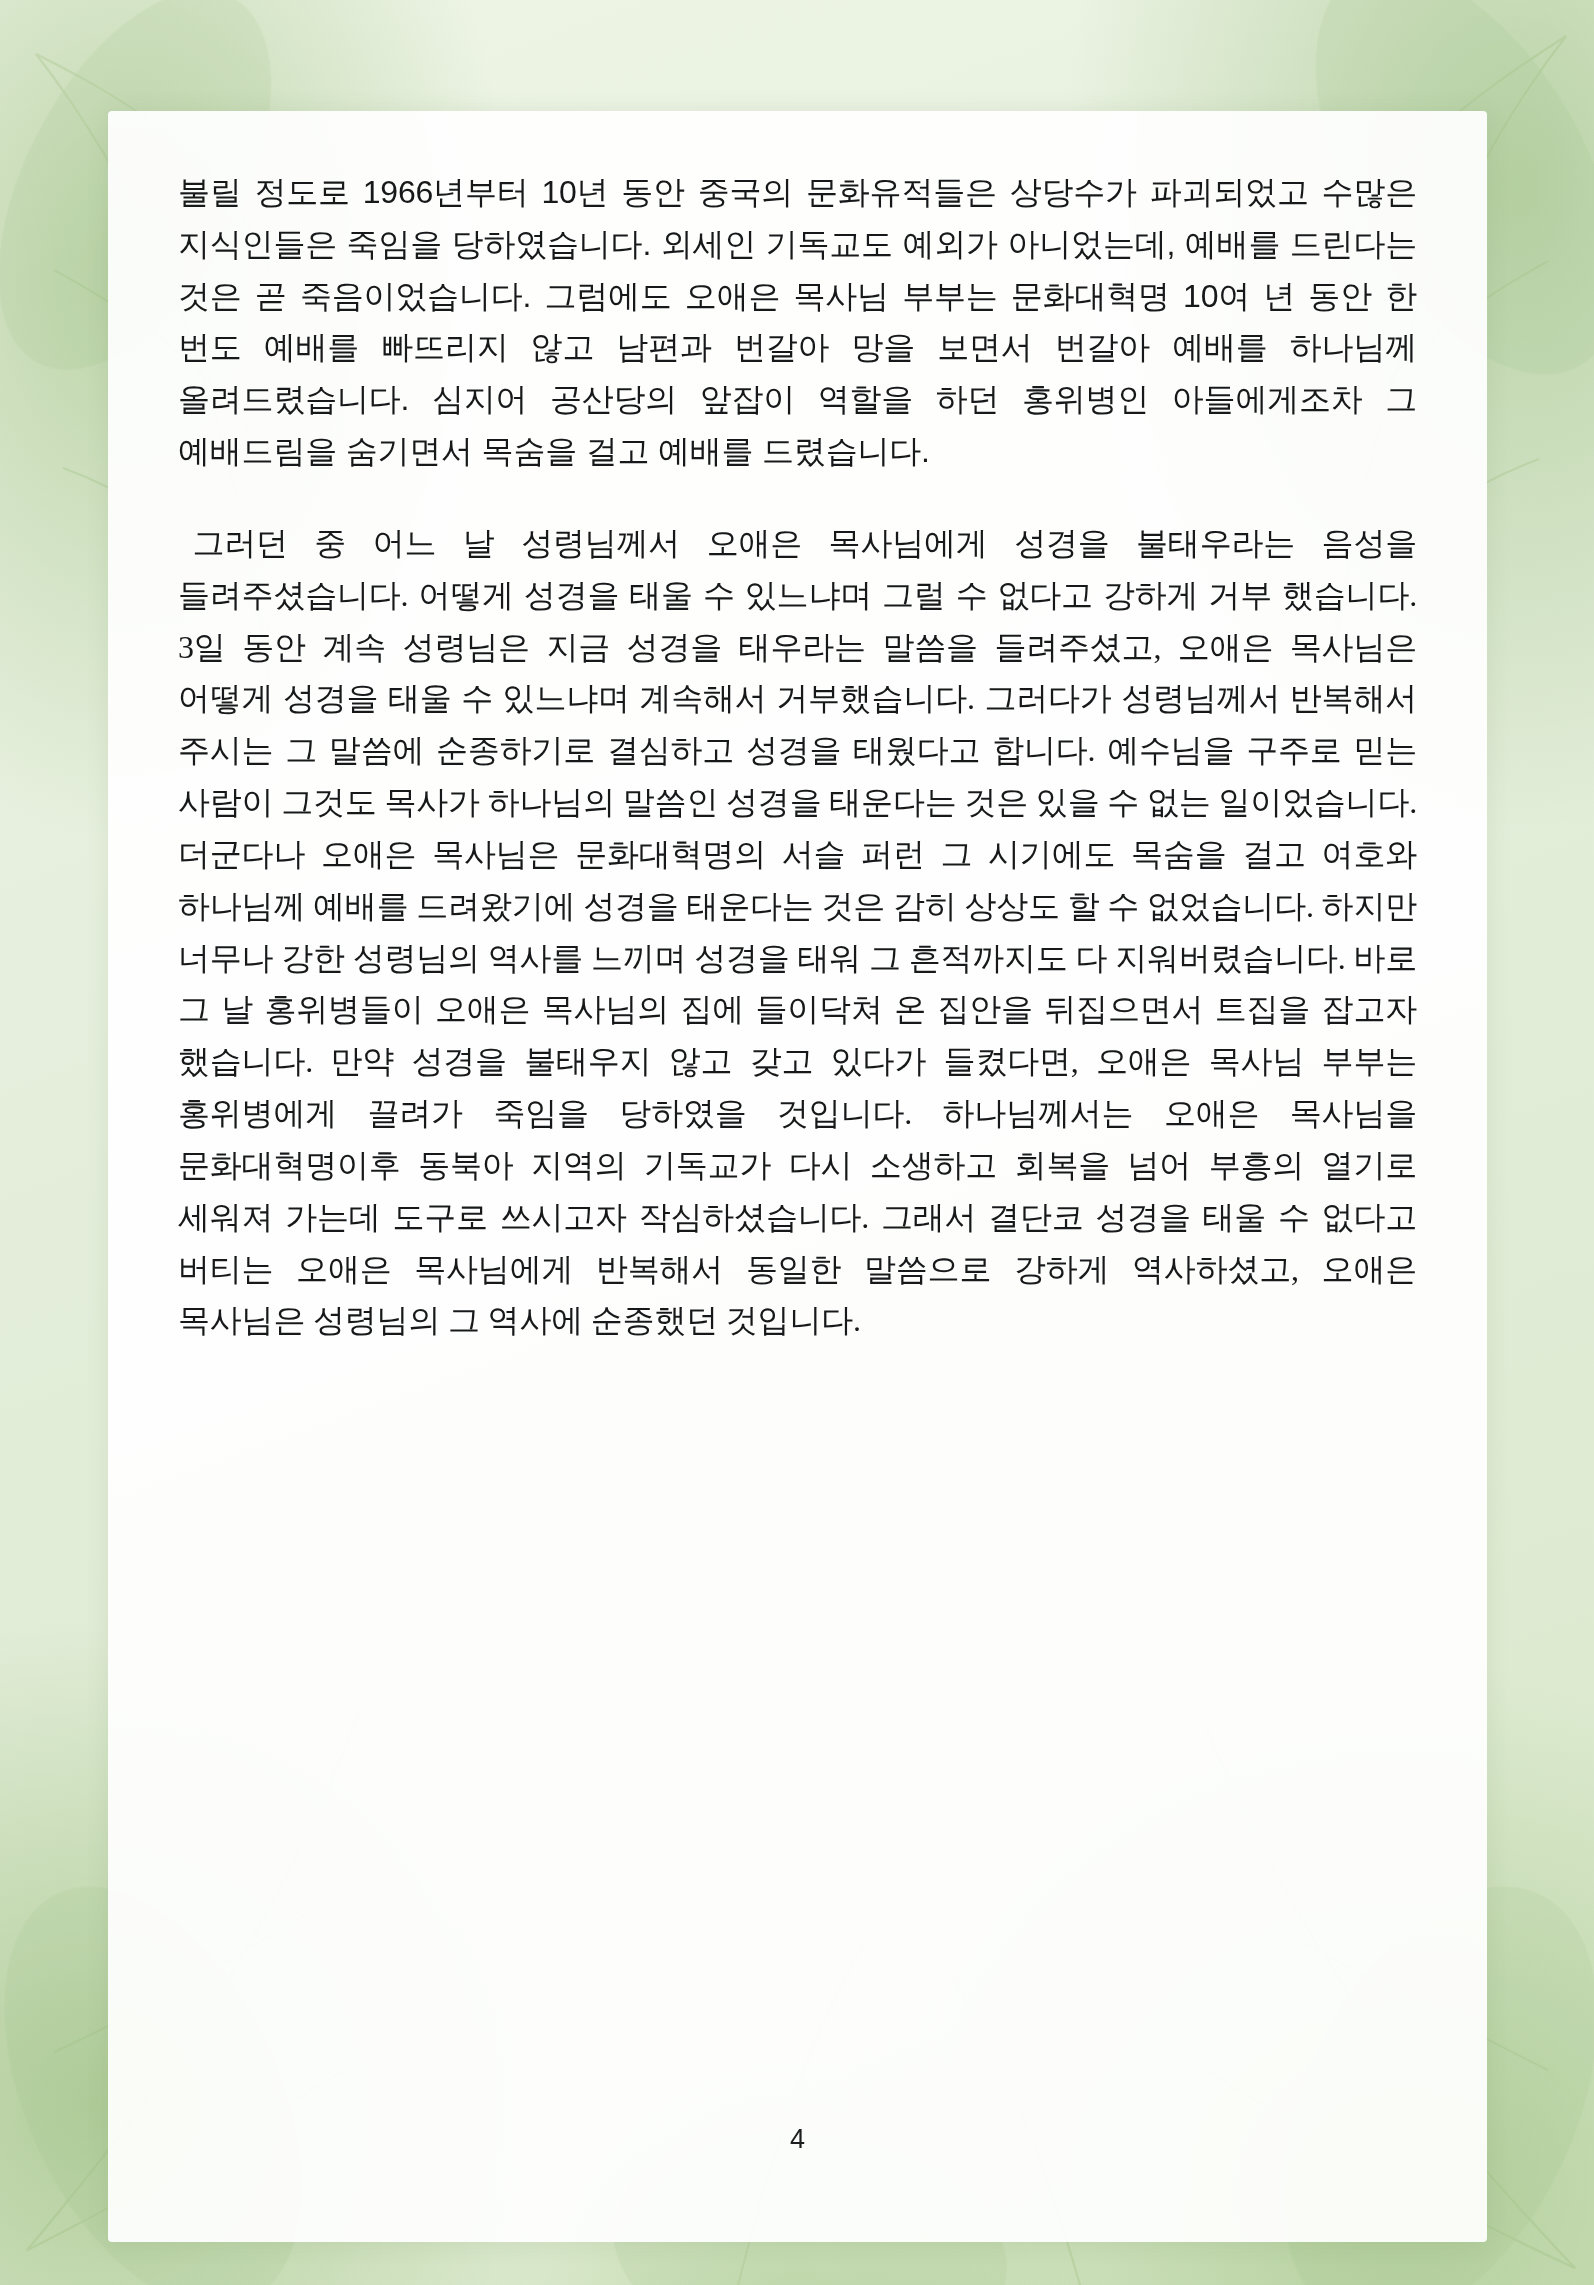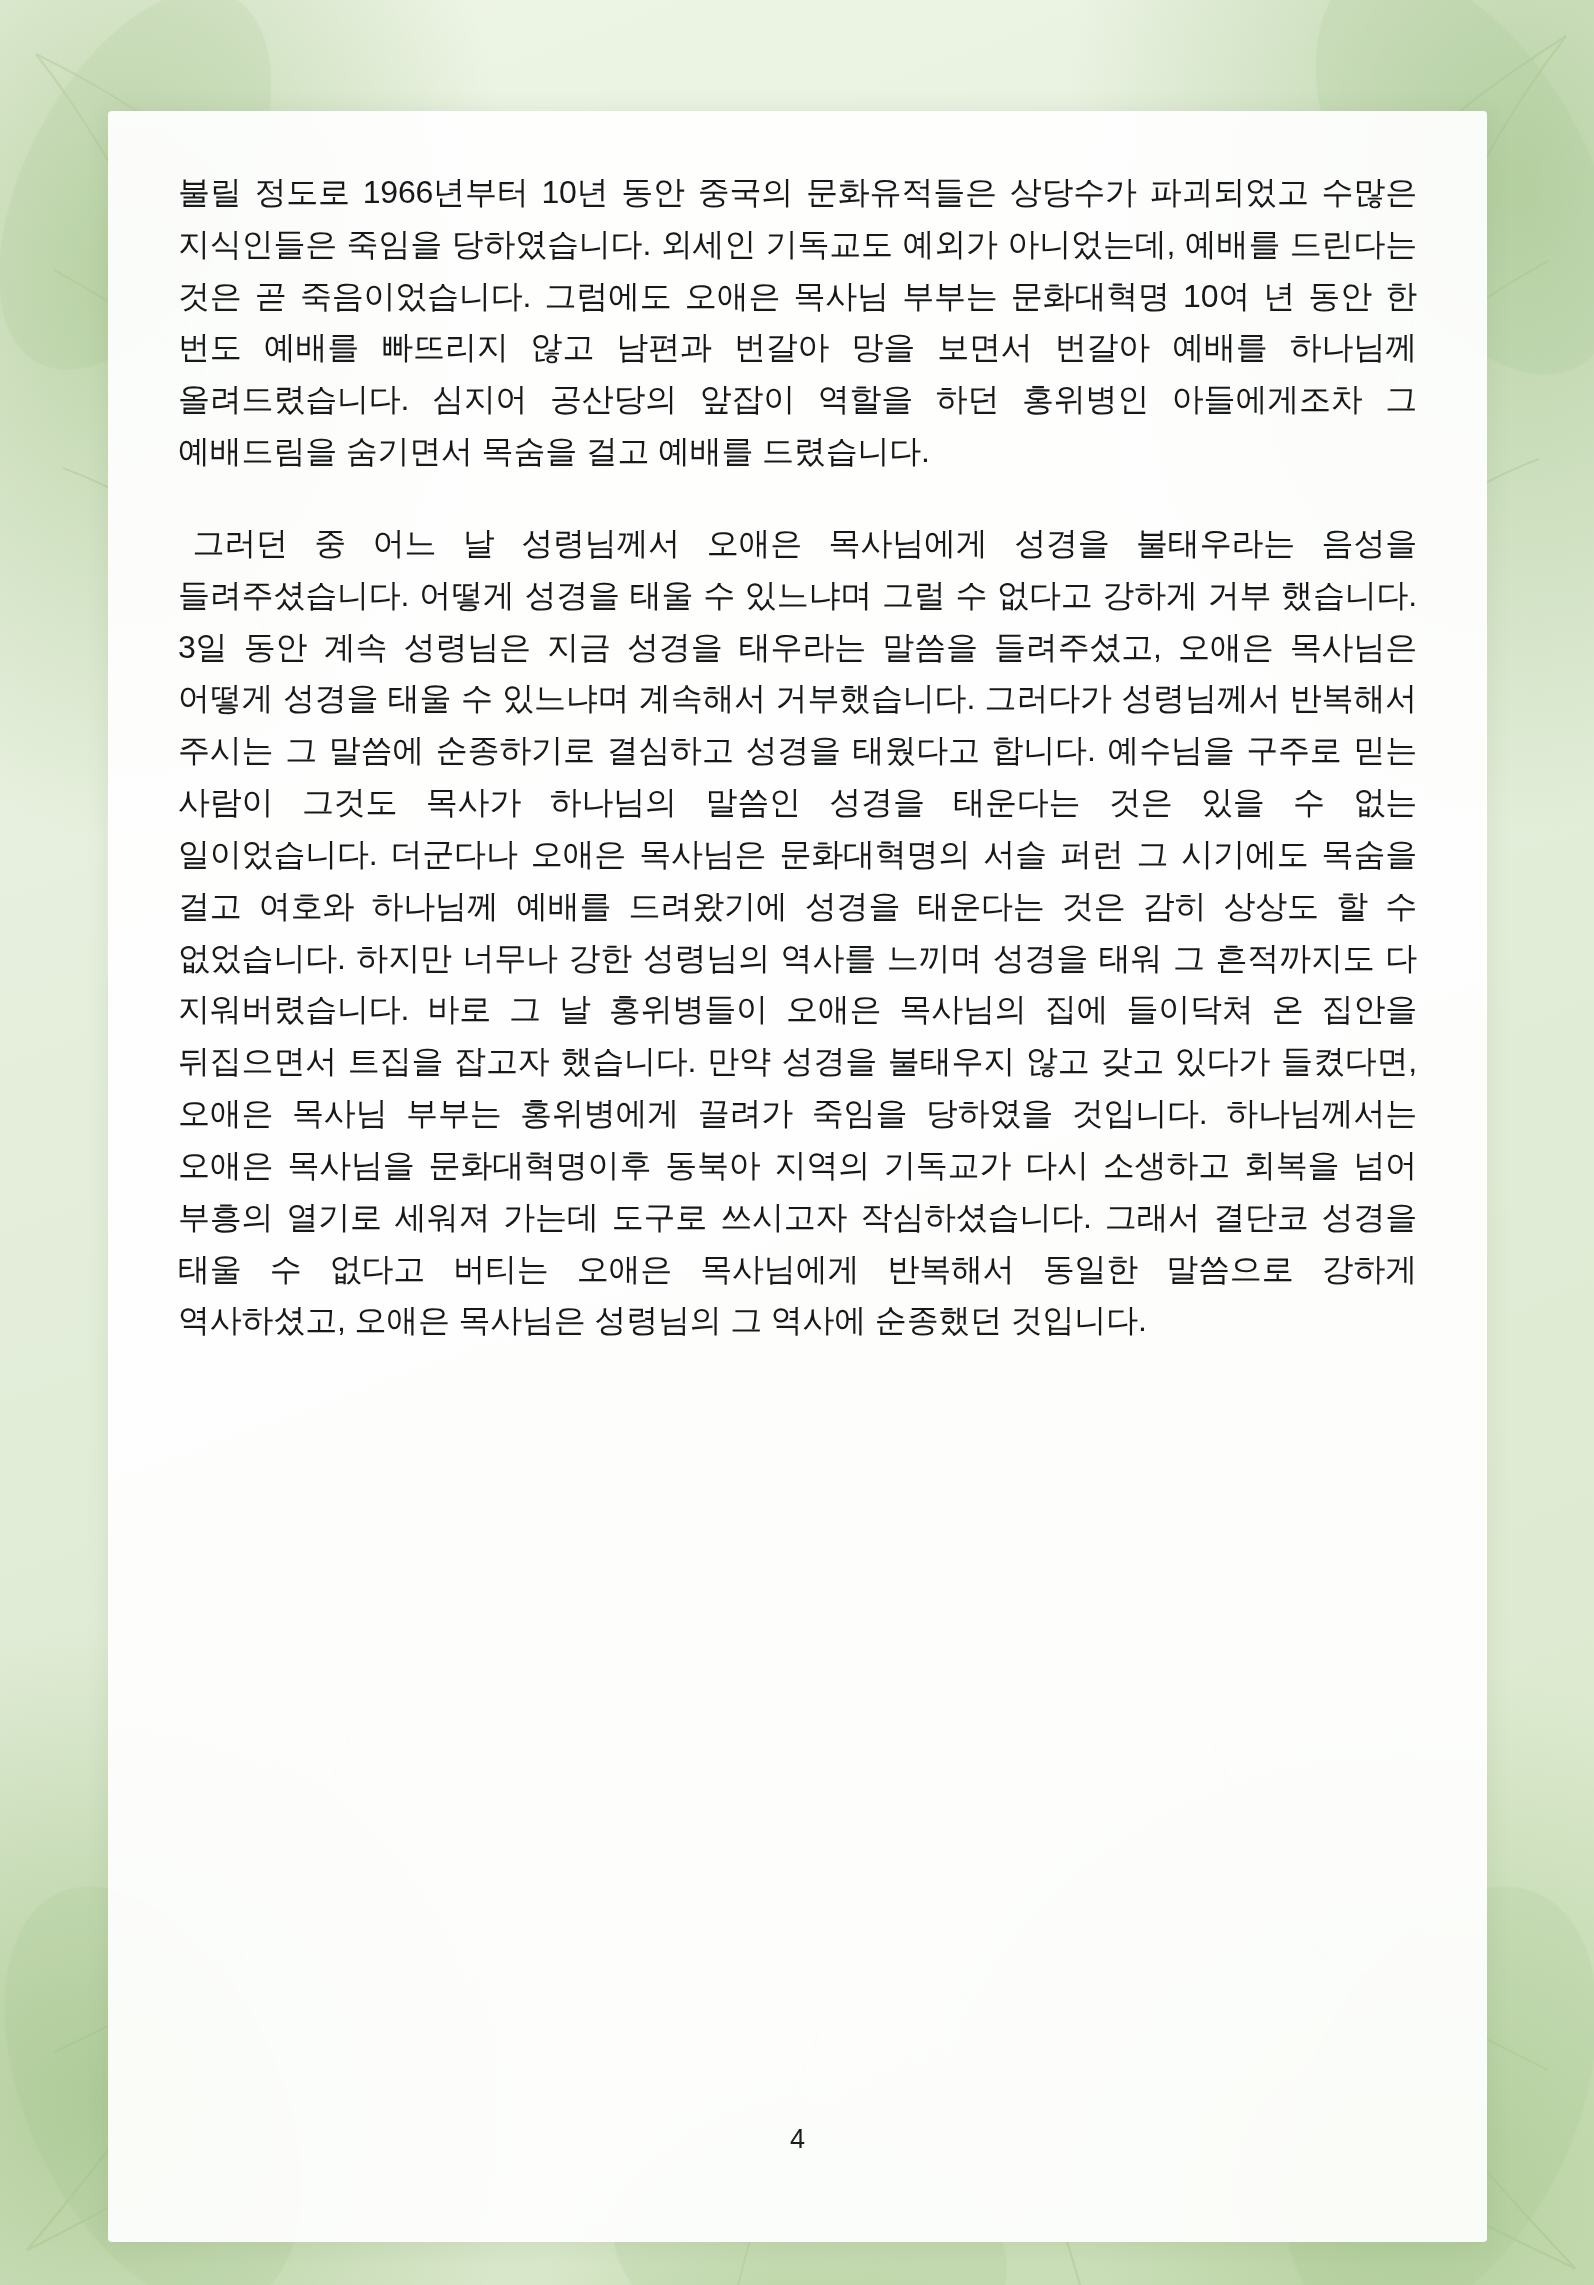--- a/index.html
+++ b/index.html
@@ -62,20 +62,21 @@
     text-justify: inter-character;
     word-break: keep-all;
     letter-spacing: -0.2px;
     margin: 0;
   }
   .para + .para {
     margin-top: 40px;
   }
   .para.indent {
     text-indent: 14.4px;
+    font-family: Liberation Serif, serif;
   }
 
   .page-number {
     position: absolute;
     left: 0;
     right: 0;
     top: 2013px;
     text-align: center;
     font-family: "Liberation Sans", sans-serif;
     font-size: 27px;

